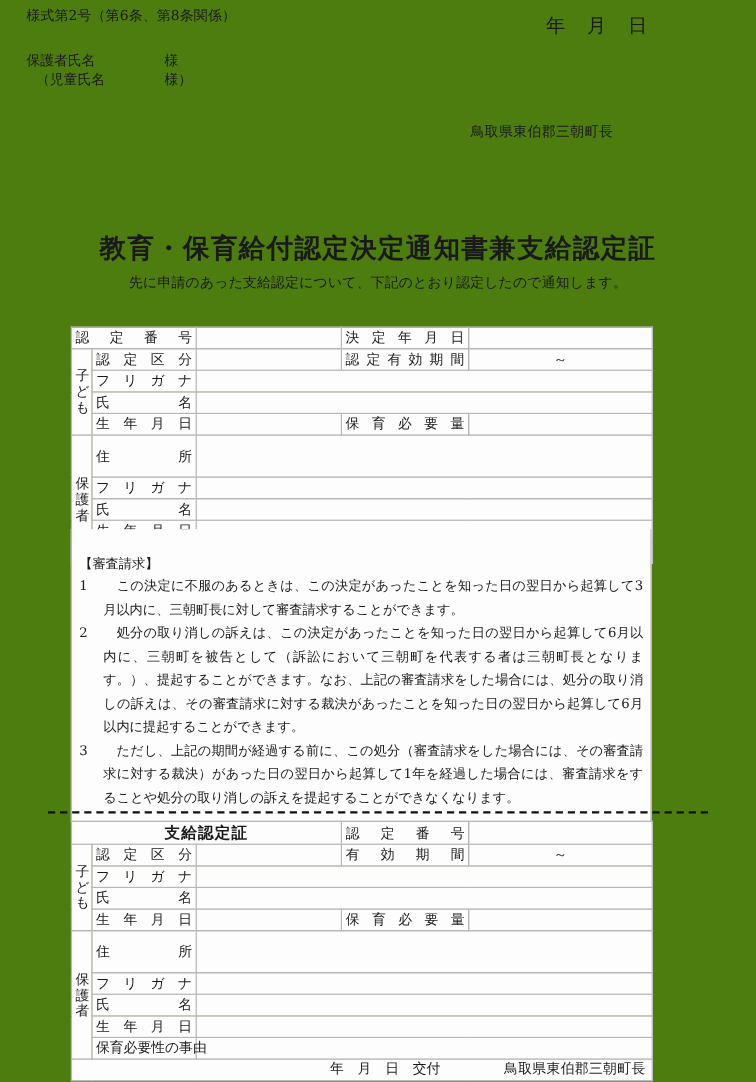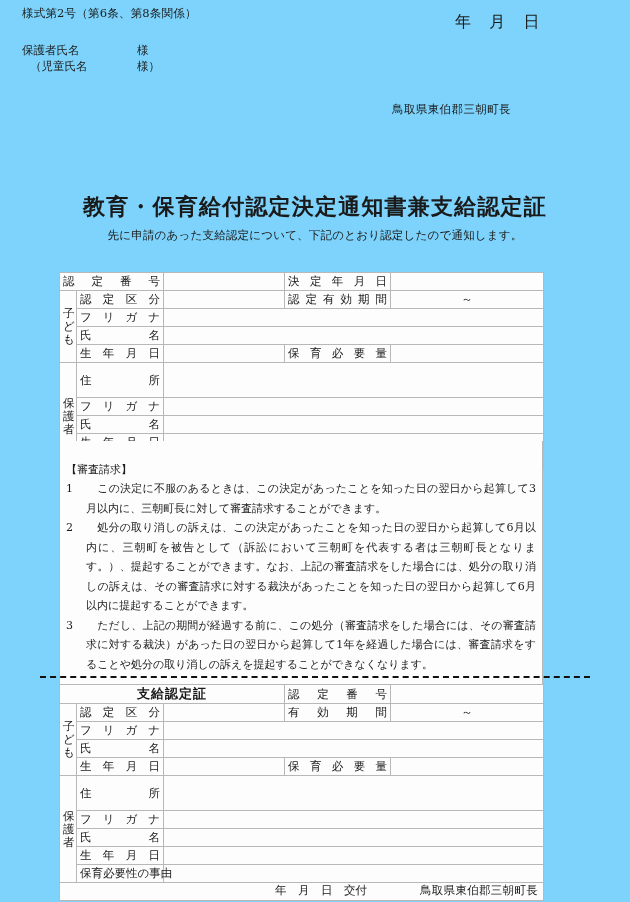--- a/index.html
+++ b/index.html
@@ -8,21 +8,21 @@
     background: #ffffff;
   }
   body {
     font-family: "DejaVu Serif", "Liberation Serif", serif;
     color: #1a1a1a;
   }
   #page {
     position: relative;
     width: 630px;
     height: 902px;
-    background: #7dd3fc;
+    background: #4d7c0f;
     overflow: hidden;
   }
 
   
   .form-no {
     position: absolute;
     left: 22px;
     top: 6px;
     font-size: 11.5px;
     letter-spacing: 0.2px;

